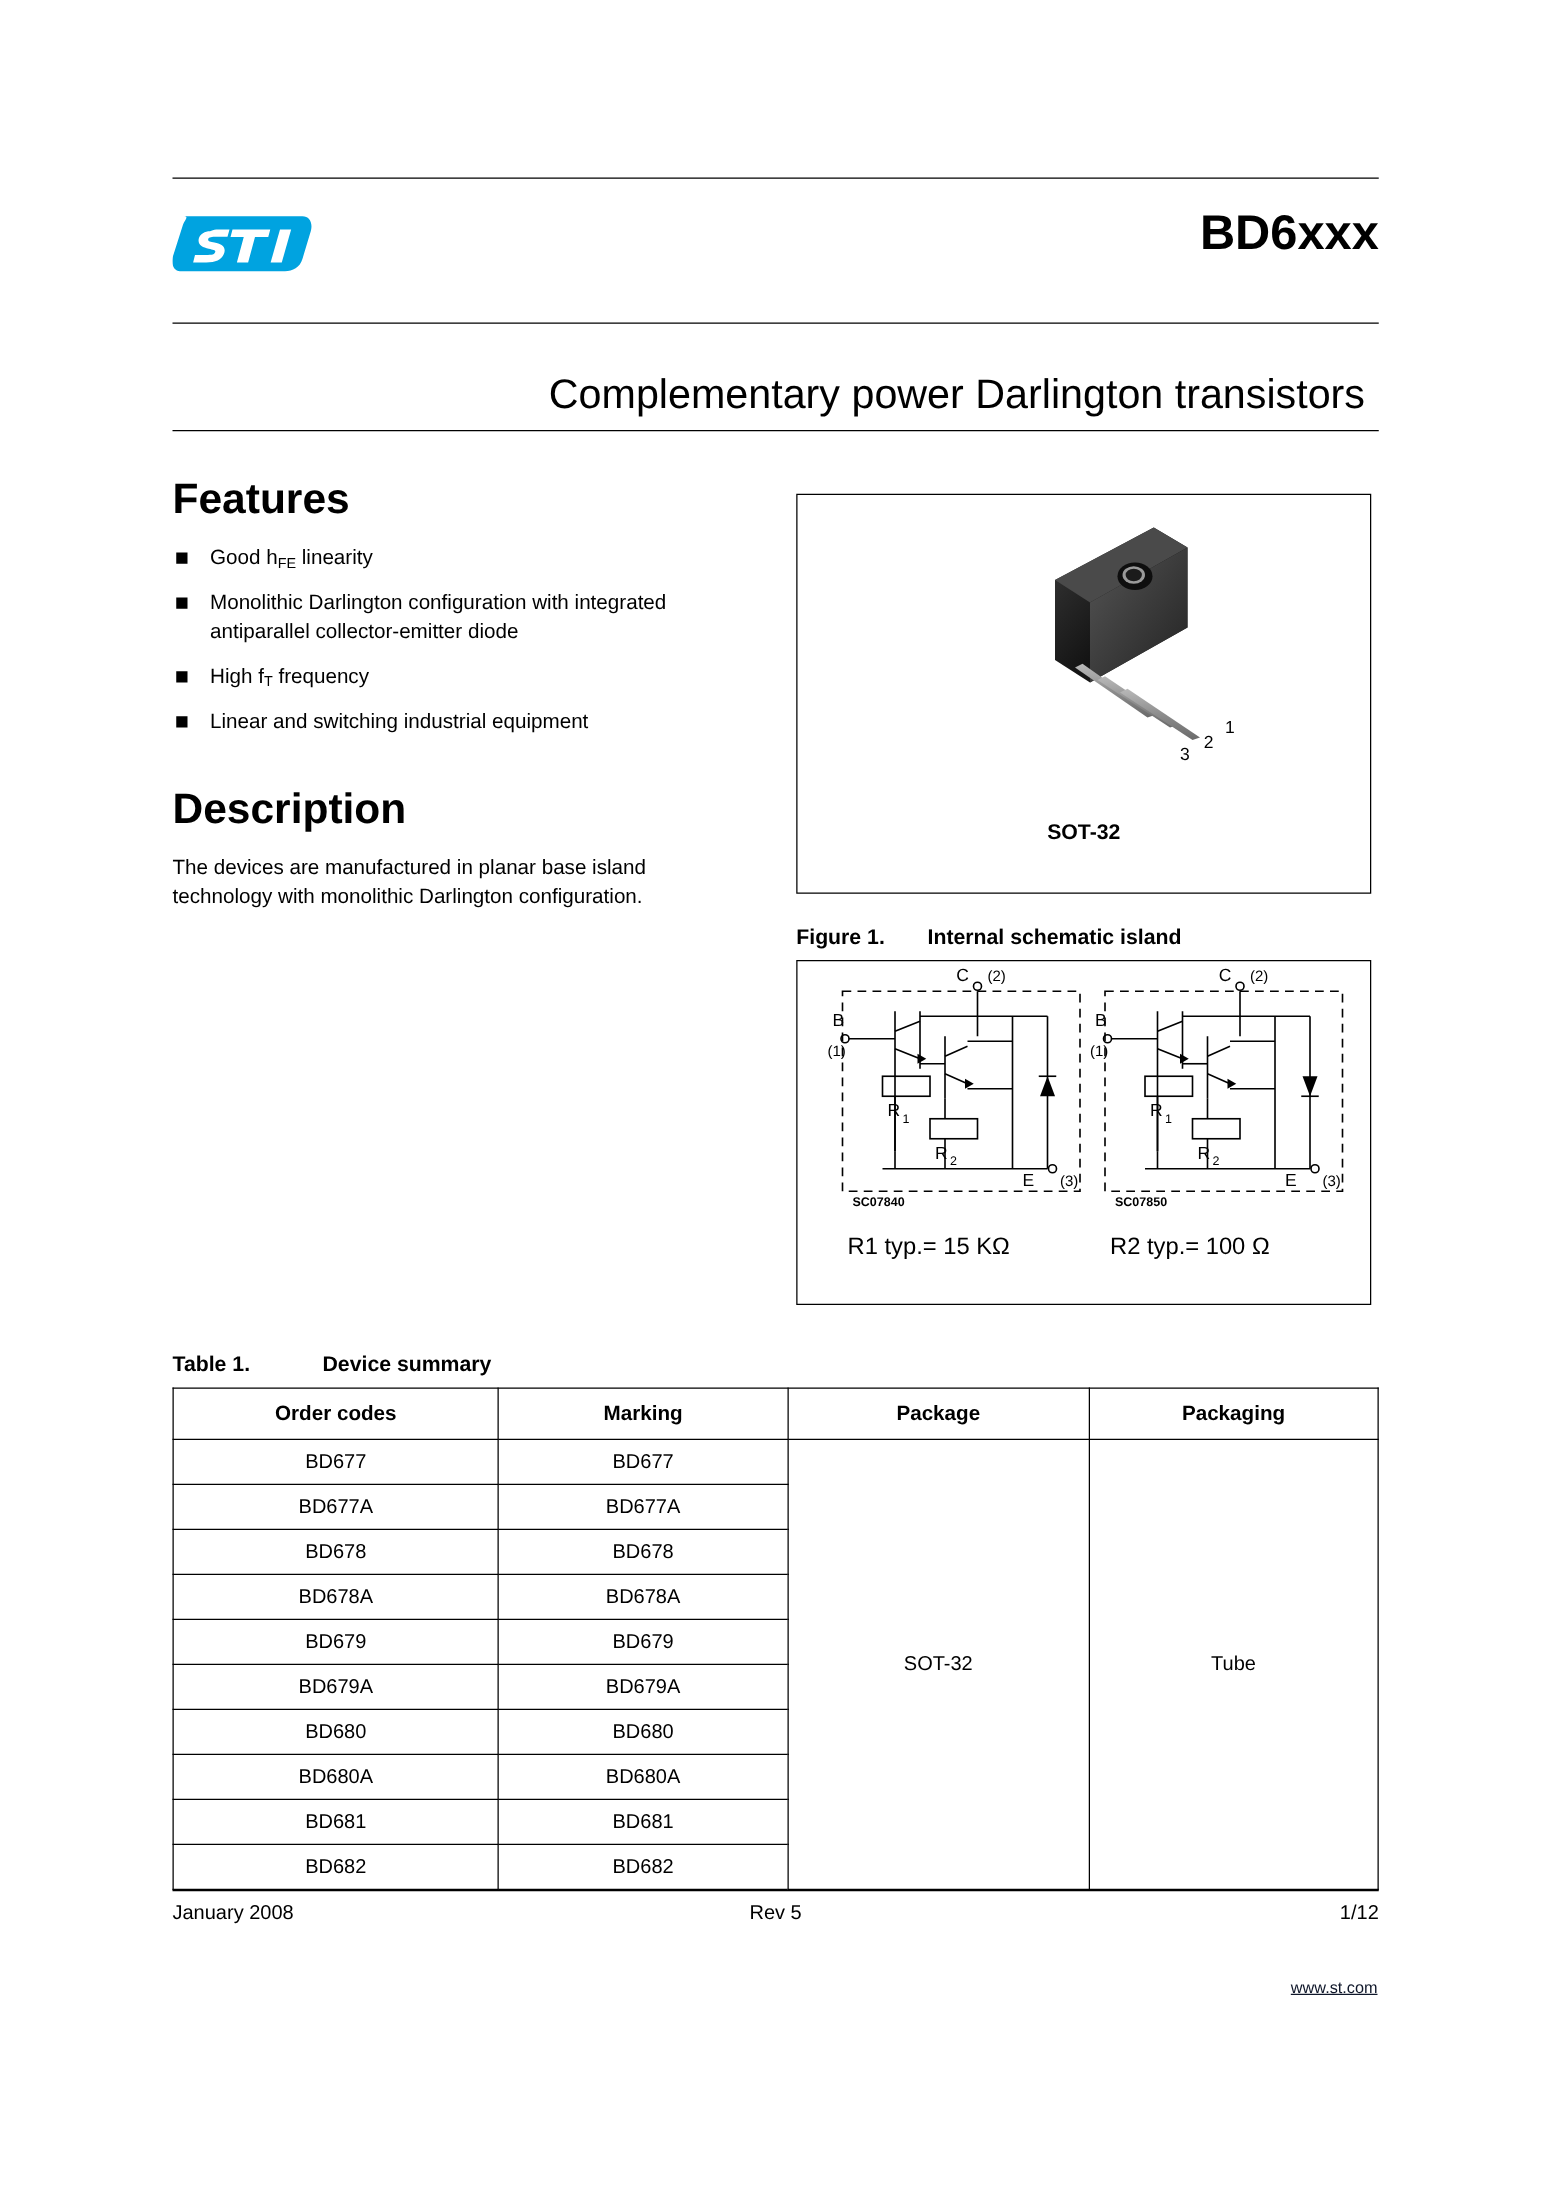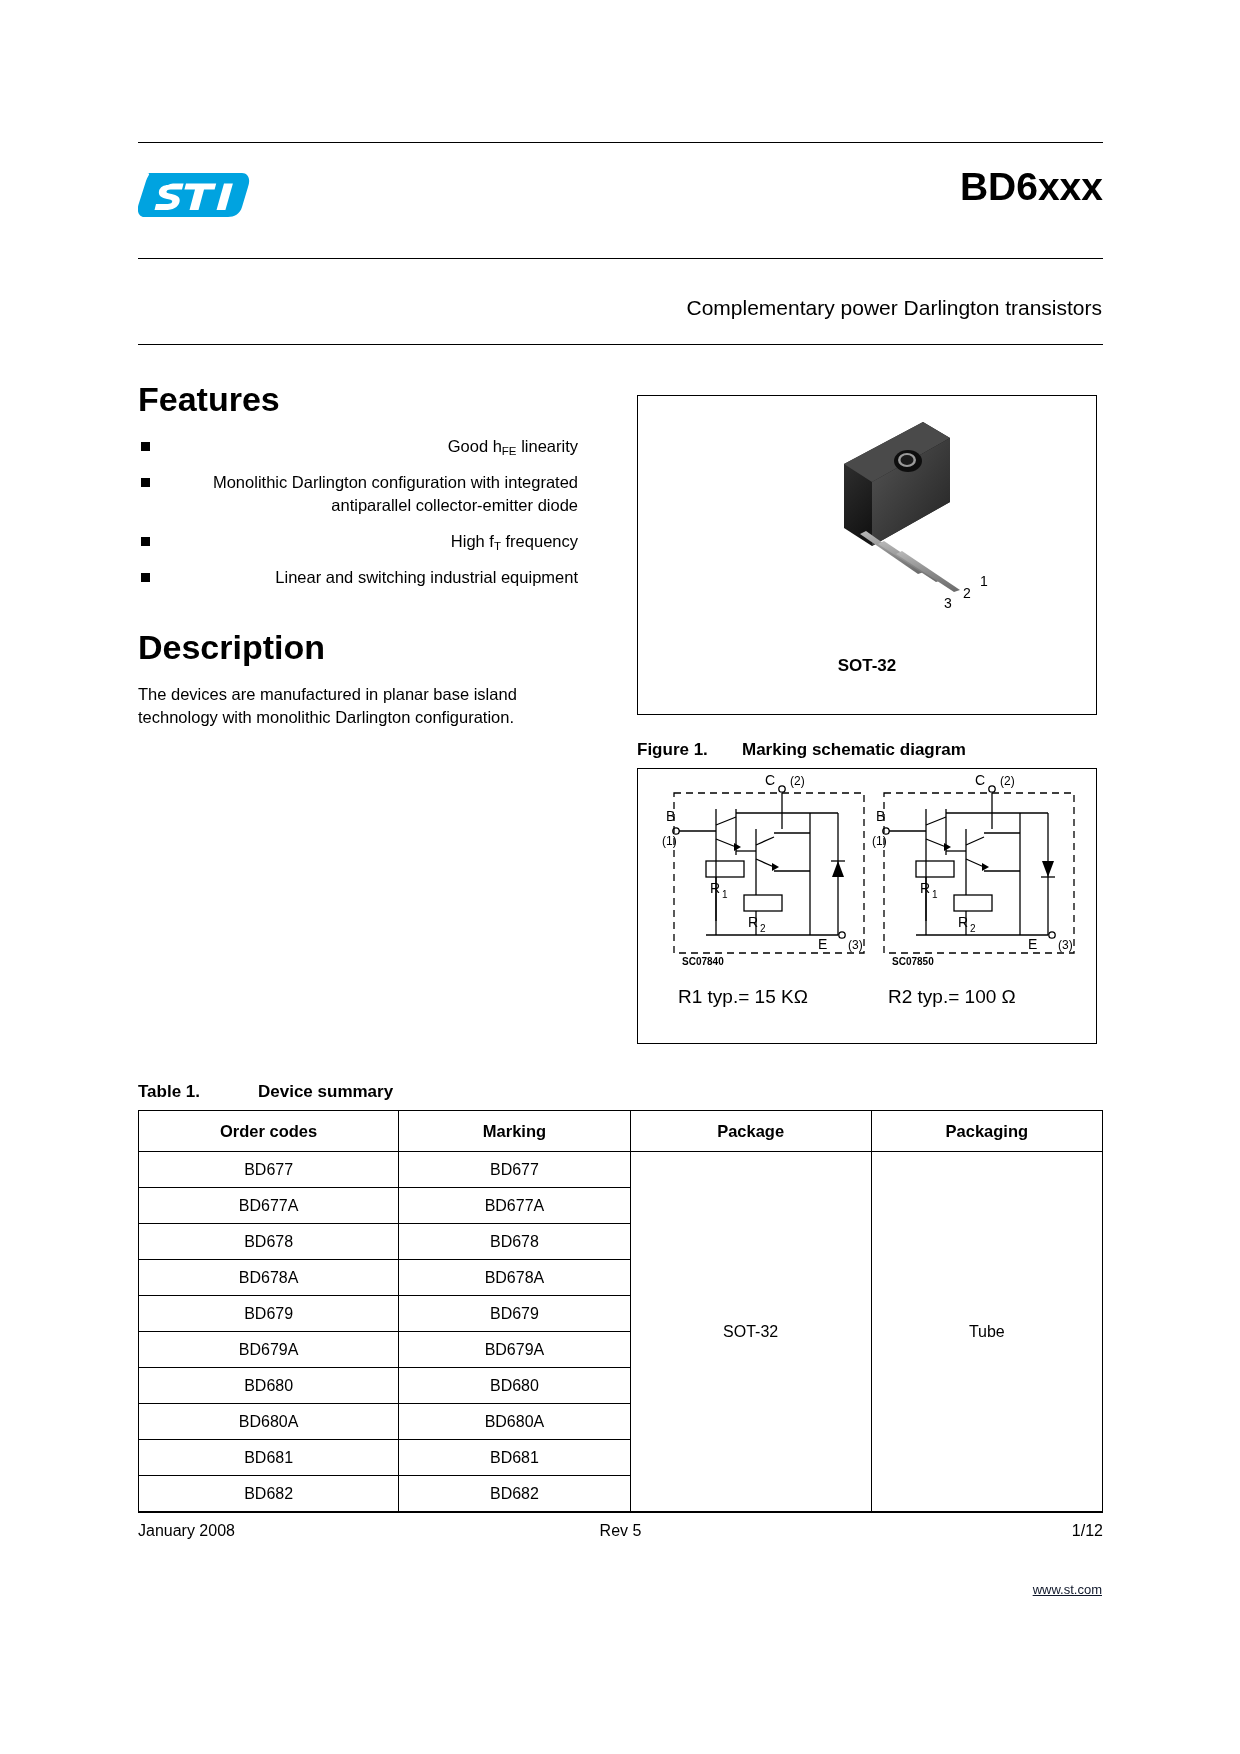--- a/index.html
+++ b/index.html
@@ -52,23 +52,23 @@
   }
   .rule-under-header {
     position: absolute;
     left: 138px;
     top: 258px;
     width: 965px;
     border-top: 1.5px solid #000;
   }
   .subtitle {
     position: absolute;
-    right: 138px;
+    right: 148px;
     top: 295px;
-    font-size: 21px;
+    font-size: 33px;
     text-align: left;
     line-height: 1.2;
   }
   .rule-under-subtitle {
     position: absolute;
     left: 138px;
     top: 344px;
     width: 965px;
     border-top: 1.5px solid #000;
   }
@@ -91,21 +91,20 @@
     list-style: none;
     margin: 0;
     padding: 0;
   }
   ul.bullets li {
     position: relative;
     padding-left: 30px;
     margin-bottom: 14px;
     font-size: 16.5px;
     line-height: 1.35;
-    text-align: right;
   }
   ul.bullets li:before {
     content: "";
     position: absolute;
     left: 3px;
     top: 7px;
     width: 9px;
     height: 9px;
     background: #000;
   }
@@ -304,21 +303,21 @@
 
         <text x="232" y="170" font-family="Liberation Sans, sans-serif" font-size="14">1</text>
         <text x="215" y="182" font-family="Liberation Sans, sans-serif" font-size="14">2</text>
         <text x="196" y="192" font-family="Liberation Sans, sans-serif" font-size="14">3</text>
       </svg>
     </div>
     <div class="pkg-caption">SOT-32</div>
   </div>
 
   <div class="fig1-caption">
-    <span class="lbl">Figure 1.</span><span>Marking schematic diagram</span>
+    <span class="lbl">Figure 1.</span><span>Internal schematic island</span>
   </div>
 
   <div class="fig-box">
     <svg class="fig-svg" width="458" height="274" viewBox="0 0 458 274" xmlns="http://www.w3.org/2000/svg">
       <g stroke="#000" fill="none" stroke-width="1.3">
 
         <rect x="36" y="24" width="190" height="160" stroke-dasharray="7,5"></rect>
 
         <circle cx="144" cy="20" r="3.2"></circle>
         <line x1="144" y1="24" x2="144" y2="60"></line>

